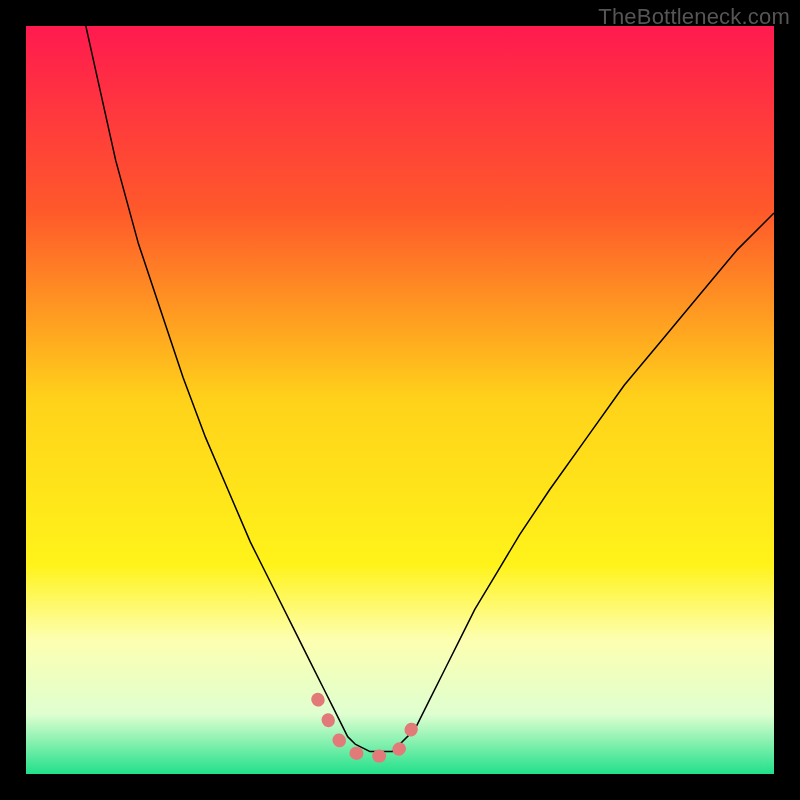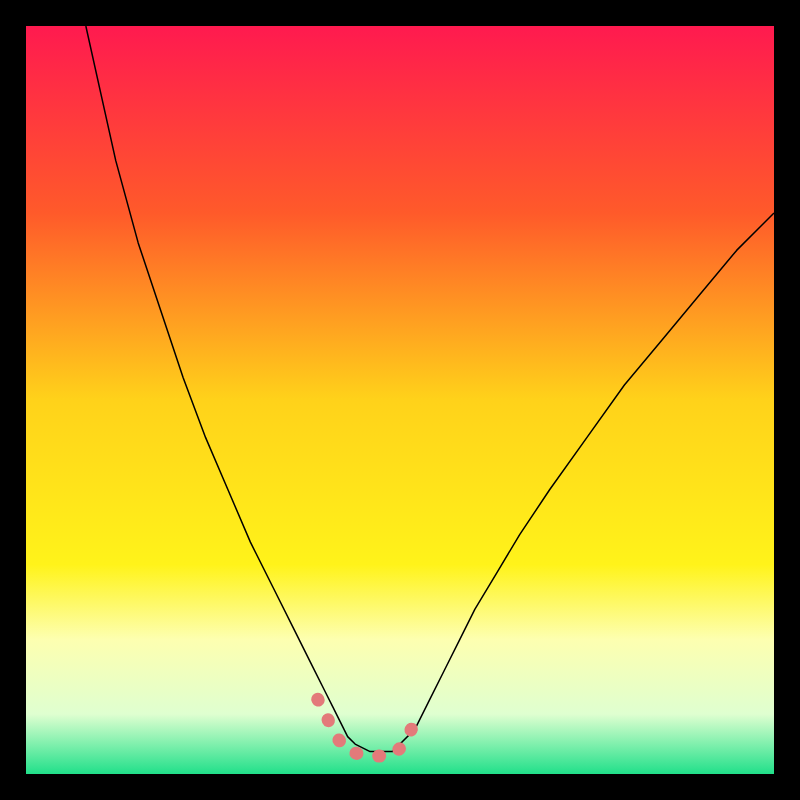--- a/index.html
+++ b/index.html
@@ -35,20 +35,21 @@
     background: #000;
   }
   svg {
     display: block;
   }
 </style>
 </head>
 <body>
 
 <div class="outer">
+  <div class="watermark">TheBottleneck.com</div>
 
   <div class="plot-wrap">
     <svg id="chart-svg" width="748" height="748" viewBox="0 0 748 748">
         <defs>
           <linearGradient id="bg-grad" x1="0" y1="0" x2="0" y2="1">
             <stop offset="0%" stop-color="#ff1a4f"></stop>
             <stop offset="25%" stop-color="#ff5a2a"></stop>
             <stop offset="50%" stop-color="#ffd21a"></stop>
             <stop offset="72%" stop-color="#fff31a"></stop>
             <stop offset="82%" stop-color="#fdffb0"></stop>

